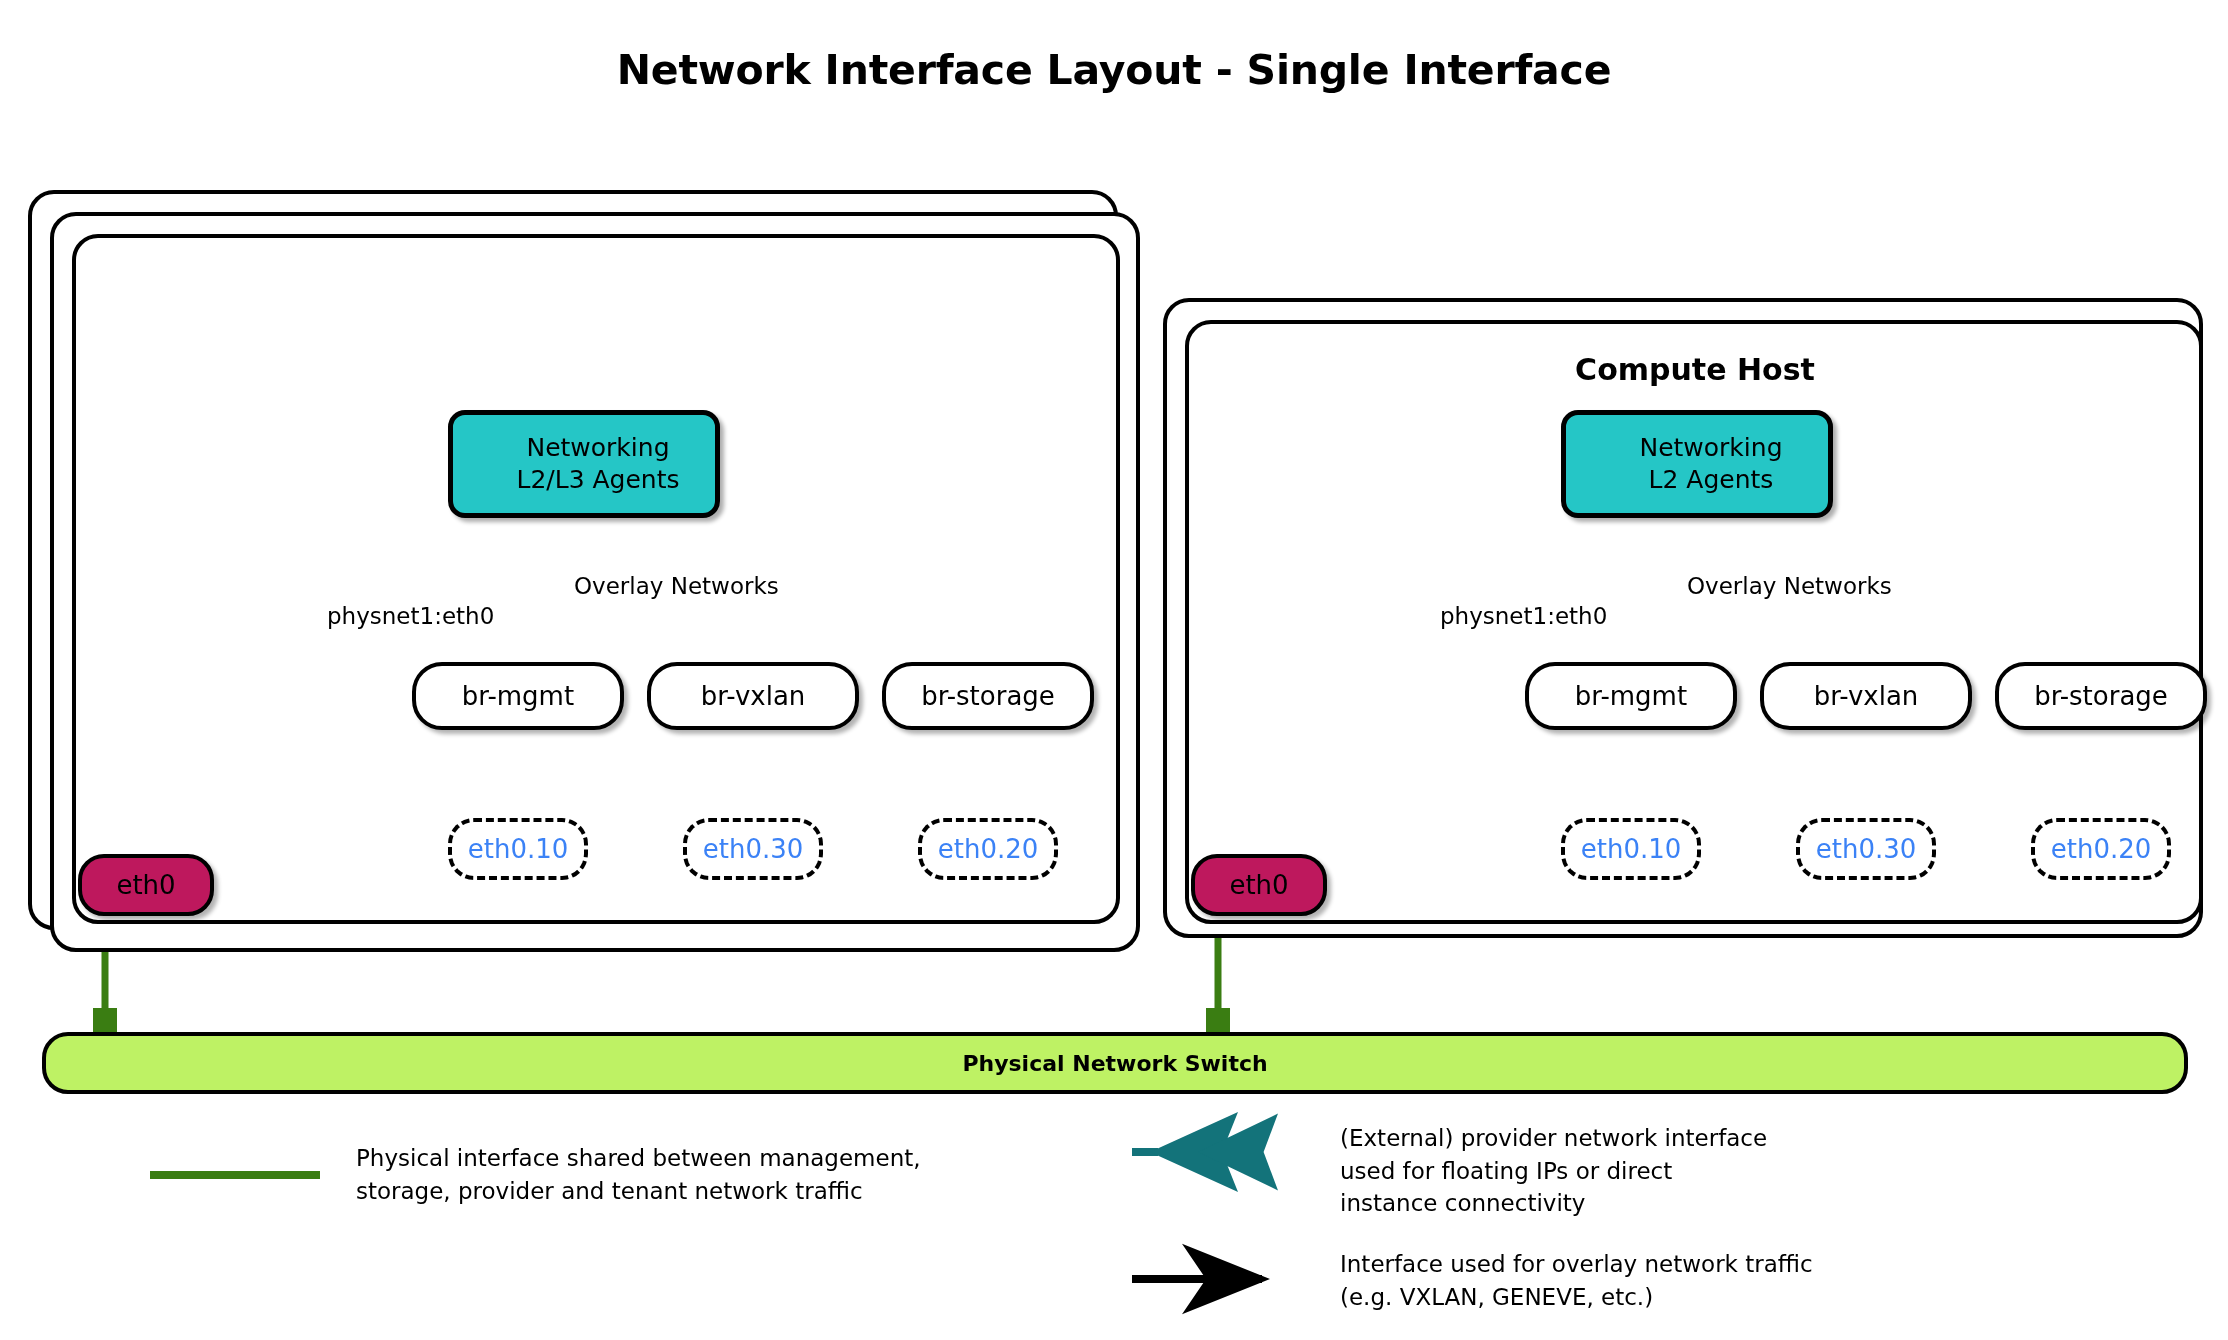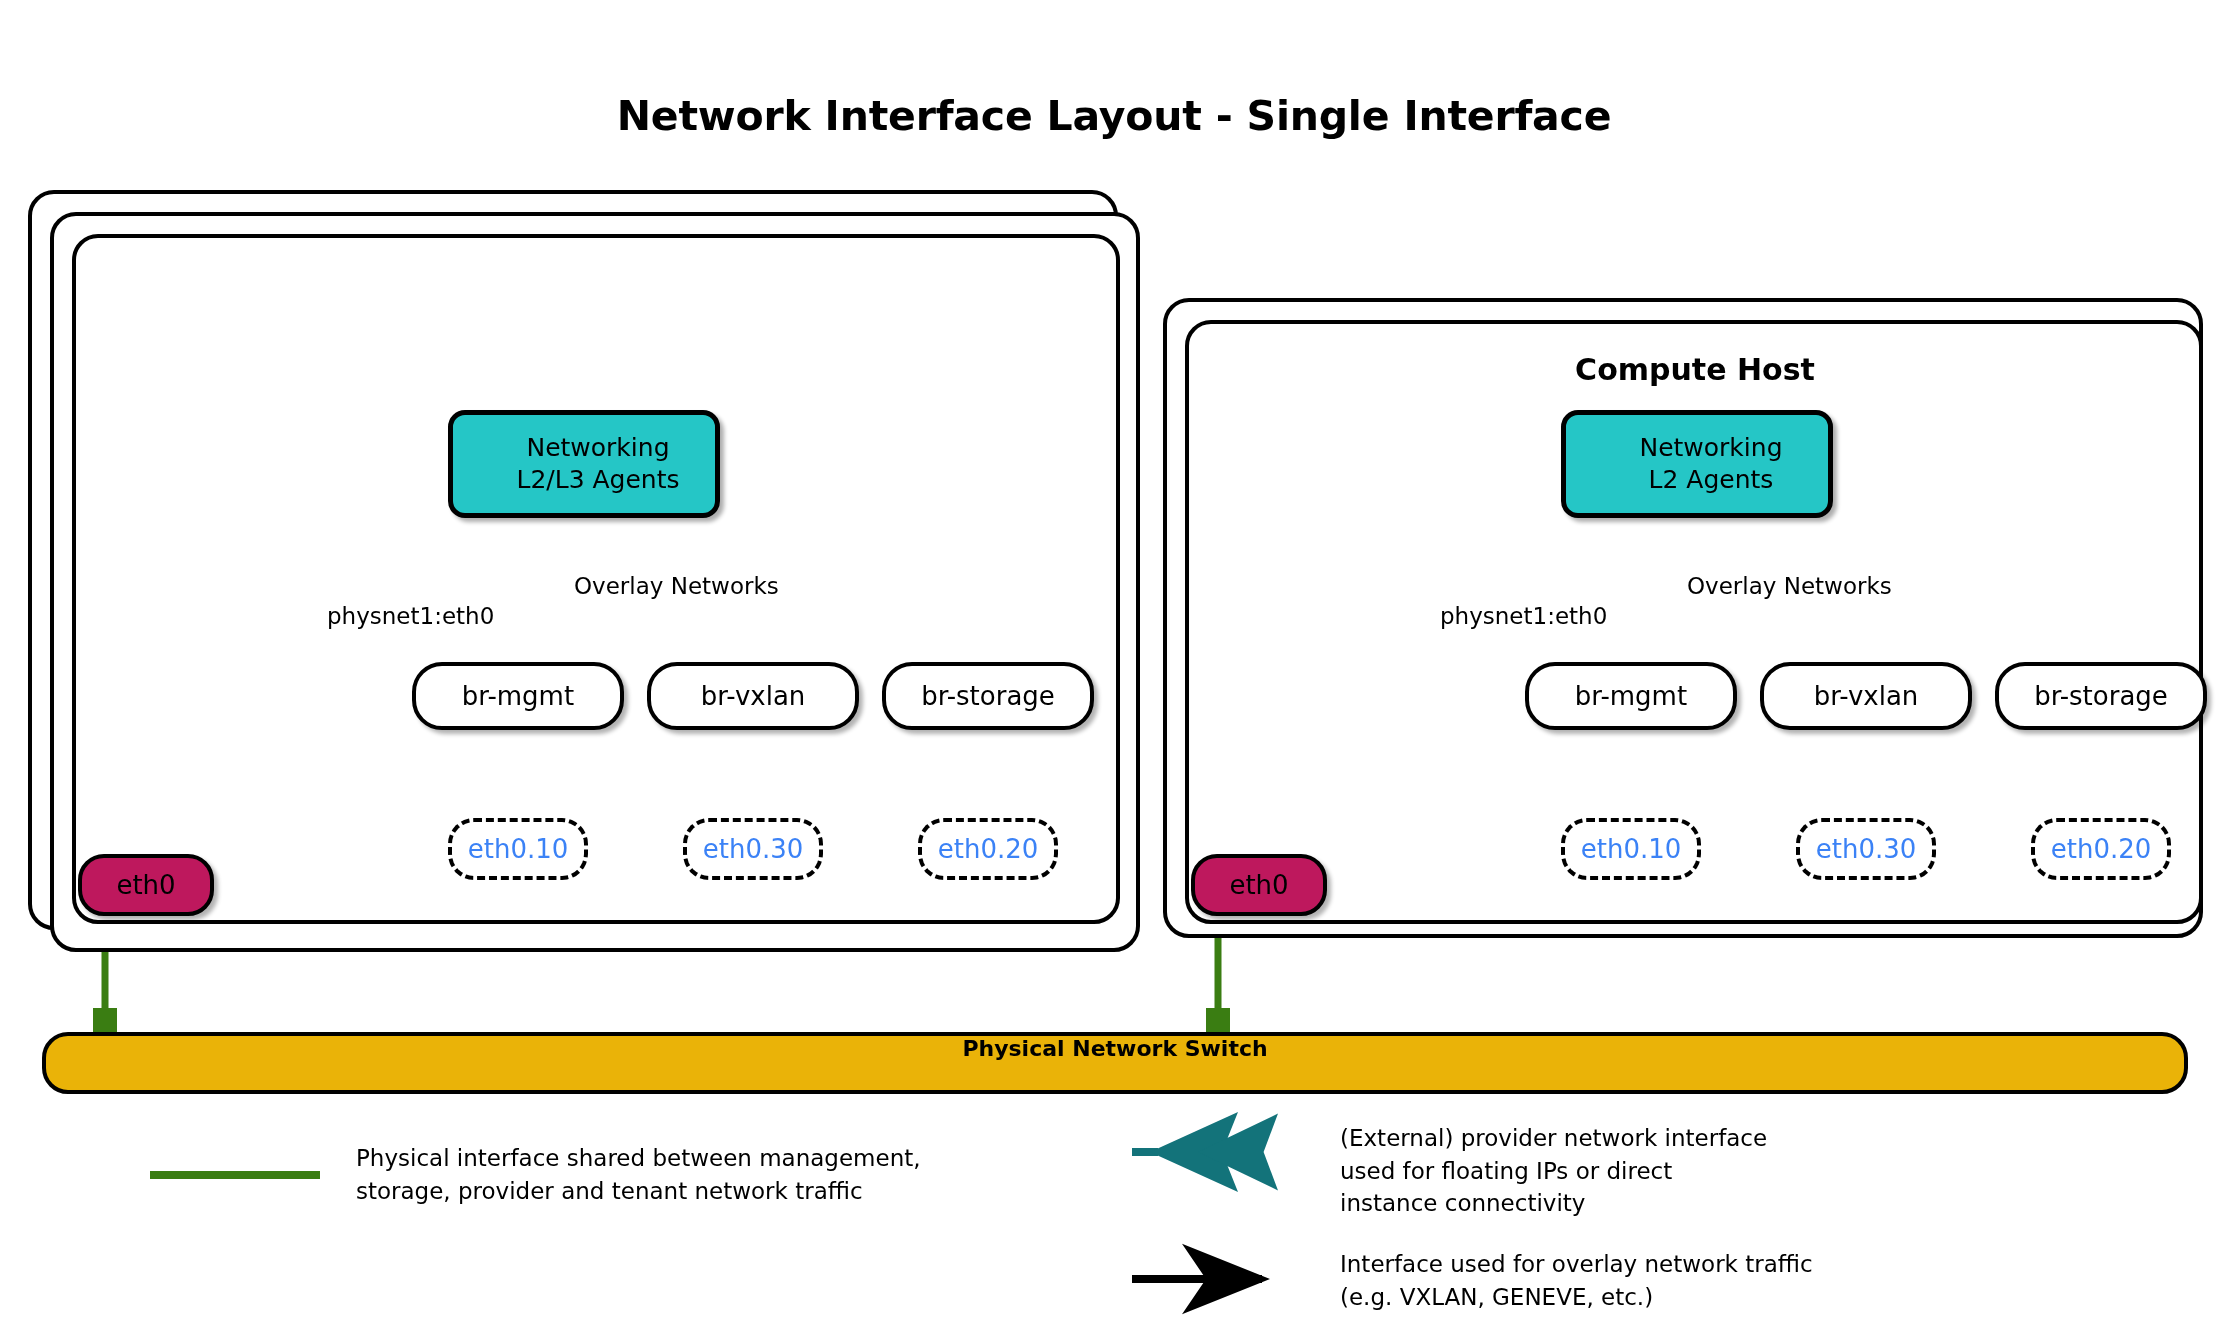--- a/index.html
+++ b/index.html
@@ -26,21 +26,20 @@
   .page-title {
     position: absolute;
     left: 0;
     top: 46px;
     width: 2228px;
     text-align: center;
     font-size: 41px;
     font-weight: bold;
     letter-spacing: -0.2px;
     color: #000;
-    margin-top: 46px;
   }
 
   
   .host-stack { position: absolute; }
   .host-layer {
     position: absolute;
     border: 4px solid #000;
     border-radius: 26px;
     background: #ffffff;
     box-sizing: border-box;
@@ -122,23 +121,24 @@
     font-size: 23px;
     color: #000;
     white-space: nowrap;
   }
 
   
   .switch-bar {
     position: absolute;
     border: 4.5px solid #000;
     border-radius: 26px;
-    background: #eab308;
-    box-sizing: border-box;
-    display: flex;
+    background: #bef264;
+    box-sizing: border-box;
+    display: flex;
+    align-items: center;
     justify-content: center;
   }
   .switch-label {
     font-size: 22px;
     font-weight: bold;
     color: #000;
   }
 
   
   .legend-text {

